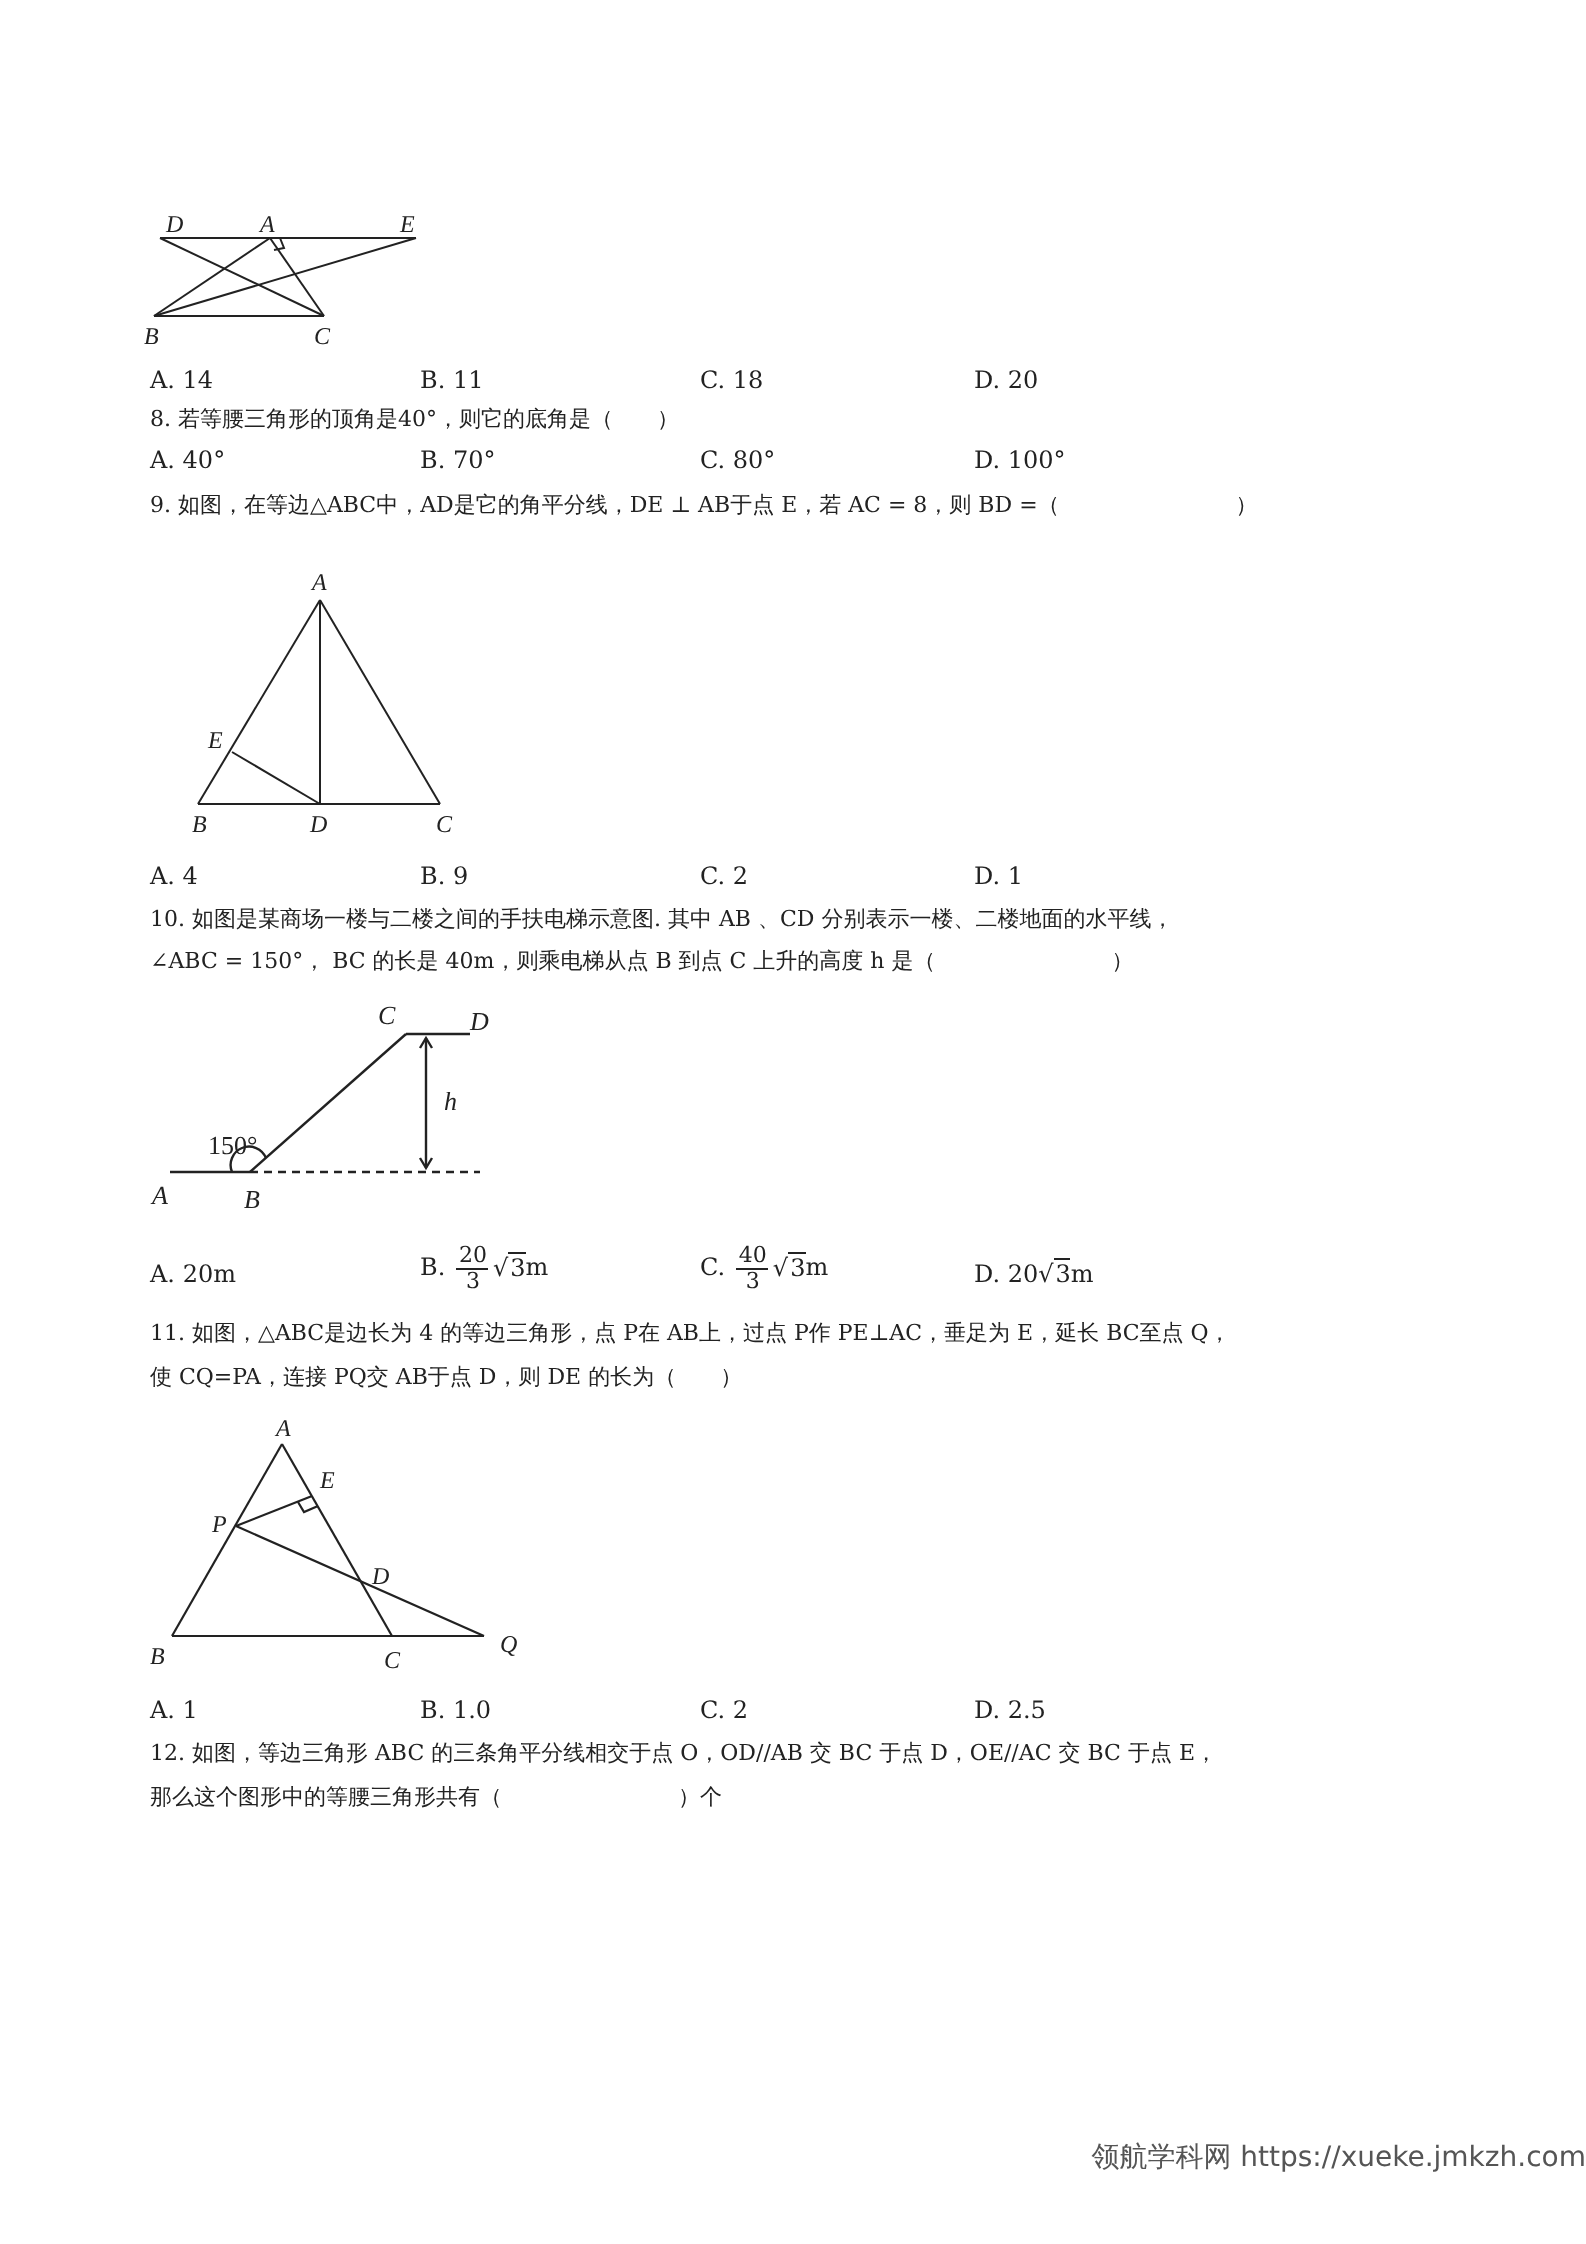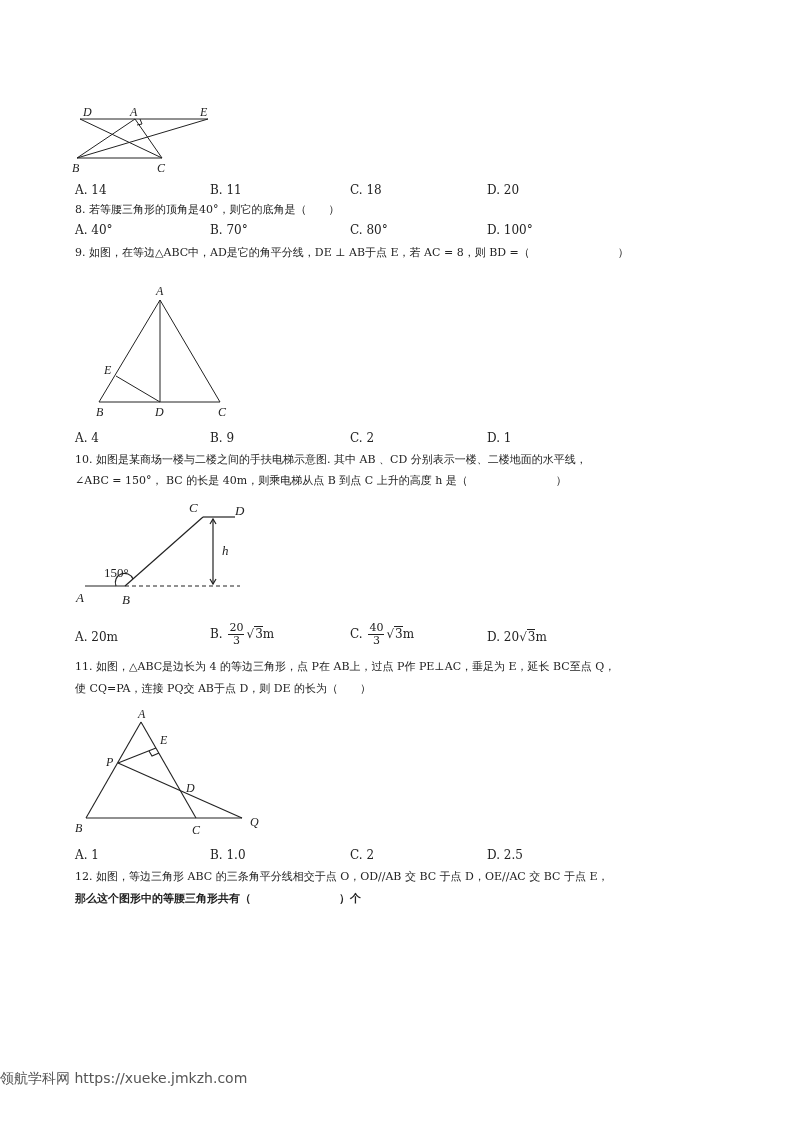--- a/index.html
+++ b/index.html
@@ -8,21 +8,21 @@
   .line { position:absolute; left:75px; font-size:11px; line-height:16px; white-space:nowrap; }
   .opts { position:absolute; left:75px; font-size:12px; line-height:16px; }
   .opt { position:absolute; top:0; white-space:nowrap; }
   .fig { position:absolute; }
   .fig svg text { font-family:"Liberation Serif", serif; font-style:italic; font-size:12px; fill:#222; }
   .frac { display:inline-block; vertical-align:middle; text-align:center; font-size:11px; line-height:12px; margin:0 2px; }
   .frac span { display:block; }
   .frac .num { border-bottom:1px solid #222; padding:0 1px; }
   .rt { display:inline-block; }
   .rt .rad { border-top:1px solid #222; padding-left:1px; }
-  .footer { position:absolute; left:0; width:793px; top:1070px; text-align:left;
+  .footer { position:absolute; left:0; width:793px; top:1070px; text-align:right;
             font-family:"DejaVu Sans", sans-serif; font-size:14px; color:#555; }
 </style>
 </head>
 <body>
 
 <div class="fig" style="left:70px;top:100px;">
   <svg width="160" height="78" viewBox="0 0 160 78">
     <g stroke="#222" stroke-width="1" fill="none">
       <line x1="10" y1="19" x2="138" y2="19"></line>
       <line x1="7" y1="58" x2="92" y2="58"></line>
@@ -142,15 +142,15 @@
   </svg>
 </div>
 <div class="opts" style="top:847px;">
   <span class="opt" style="left:0">A. 1</span>
   <span class="opt" style="left:135px">B. 1.0</span>
   <span class="opt" style="left:275px">C. 2</span>
   <span class="opt" style="left:412px">D. 2.5</span>
 </div>
 
 <div class="line" style="top:869px;">12. 如图，等边三角形 ABC 的三条角平分线相交于点 O，OD//AB 交 BC 于点 D，OE//AC 交 BC 于点 E，</div>
-<div class="line" style="top:891px;font-weight:bold;">那么这个图形中的等腰三角形共有（　　　　　　　　）个</div>
+<div class="line" style="top:891px;">那么这个图形中的等腰三角形共有（　　　　　　　　）个</div>
 
 <div class="footer">领航学科网 https://xueke.jmkzh.com</div>
 
 </body></html>

